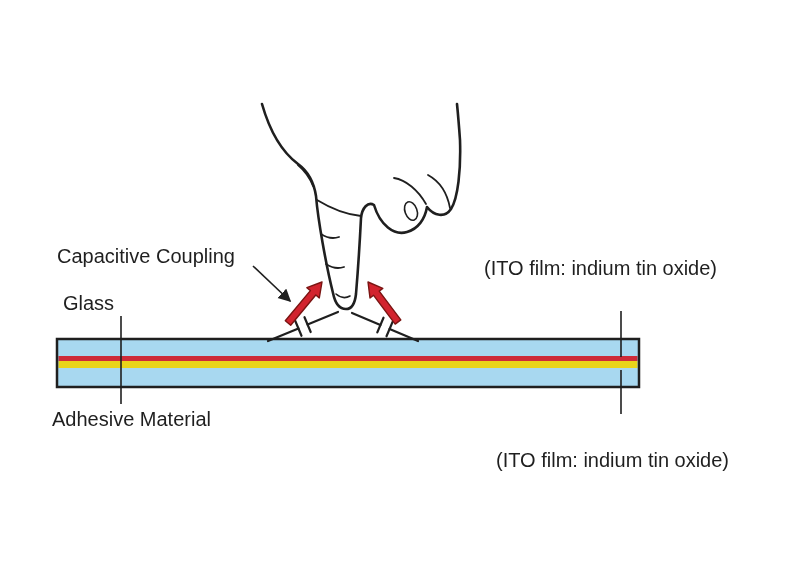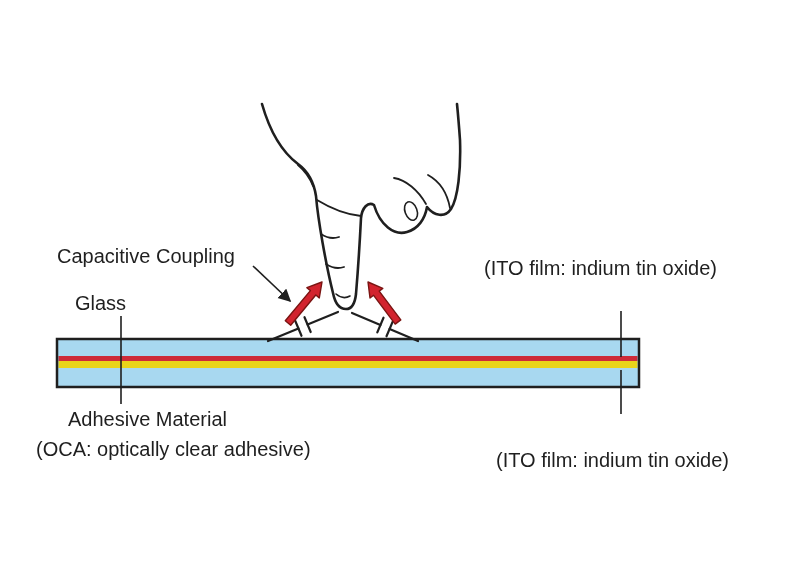--- a/index.html
+++ b/index.html
@@ -14,24 +14,24 @@
   }
   .stage svg { position: absolute; left: 0; top: 0; }
   .label {
     position: absolute;
     font-size: 20px;
     line-height: 24px;
     color: #1f1f1f;
     white-space: nowrap;
   }
   .lbl-capacitive   { left: 57px;  top: 224px; }
-  .lbl-glass        { left: 75px;  top: 271px; }
+  .lbl-glass        { left: 63px;  top: 271px; }
   .lbl-ito-y-1      { left: 484px; top: 236px; }
   .lbl-ito-y-2      { left: 478px; top: 266px; }
-  .lbl-adhesive-1   { left: 68px;  top: 387px; }
+  .lbl-adhesive-1   { left: 52px;  top: 387px; }
   .lbl-adhesive-2   { left: 36px;  top: 417px; }
   .lbl-x-elec-1     { left: 488px; top: 398px; }
   .lbl-x-elec-2     { left: 496px; top: 428px; }
 </style>
 </head>
 <body>
 
 <div class="stage">
 
   <svg width="800" height="565" viewBox="0 0 800 565">
@@ -95,17 +95,16 @@
     </g>
   </svg>
 
   <div class="label lbl-capacitive">Capacitive Coupling</div>
 
   <div class="label lbl-glass">Glass</div>
 
   <div class="label lbl-ito-y-1">(ITO film: indium tin oxide)</div>
 
   <div class="label lbl-adhesive-1">Adhesive Material</div>
-  <div class="label lbl-adhesive-2">(OCA: optically clear adhesive)</div>
 
   <div class="label lbl-x-elec-2">(ITO film: indium tin oxide)</div>
 
 </div>
 
 </body></html>

